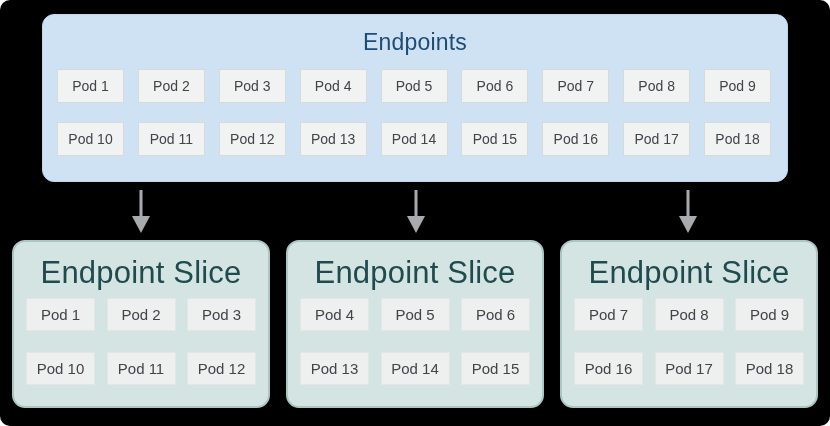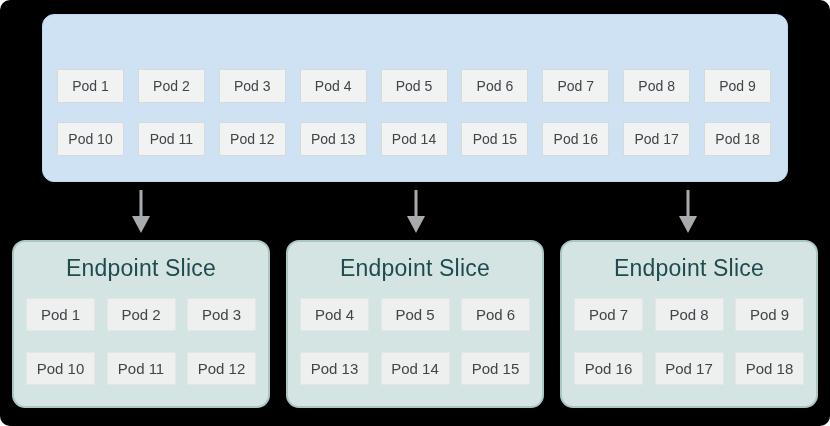--- a/index.html
+++ b/index.html
@@ -92,21 +92,21 @@
     border: 2px solid var(--slice_border, #aac7c4);
     border-radius: 13px;
     box-sizing: border-box;
   }
   .slice-1 { left: 12px; }
   .slice-2 { left: 286px; }
   .slice-3 { left: 560px; }
   .slice-box .box-title {
     margin: 13px 0 0 0;
     text-align: center;
-    font-size: 23px;
+    font-size: 31px;
     font-weight: 500;
     letter-spacing: 0.2px;
     color: var(--slice_title, #1f4b4f);
   }
   .slice-box .pod-row {
     position: absolute;
     left: 12px; right: 12px;
     display: flex;
     justify-content: space-between;
   }
@@ -118,20 +118,21 @@
     border: 1px solid var(--slice_pod_border, #e3e6e5);
     font-size: 15px;
   }
 </style>
 </head>
 <body>
 
 <div class="canvas">
 
   <section class="endpoints-box">
+    <h2 class="box-title">Endpoints</h2>
     <div class="pod-row row1">
         <div class="pod">Pod 1</div>
         <div class="pod">Pod 2</div>
         <div class="pod">Pod 3</div>
         <div class="pod">Pod 4</div>
         <div class="pod">Pod 5</div>
         <div class="pod">Pod 6</div>
         <div class="pod">Pod 7</div>
         <div class="pod">Pod 8</div>
         <div class="pod">Pod 9</div>

